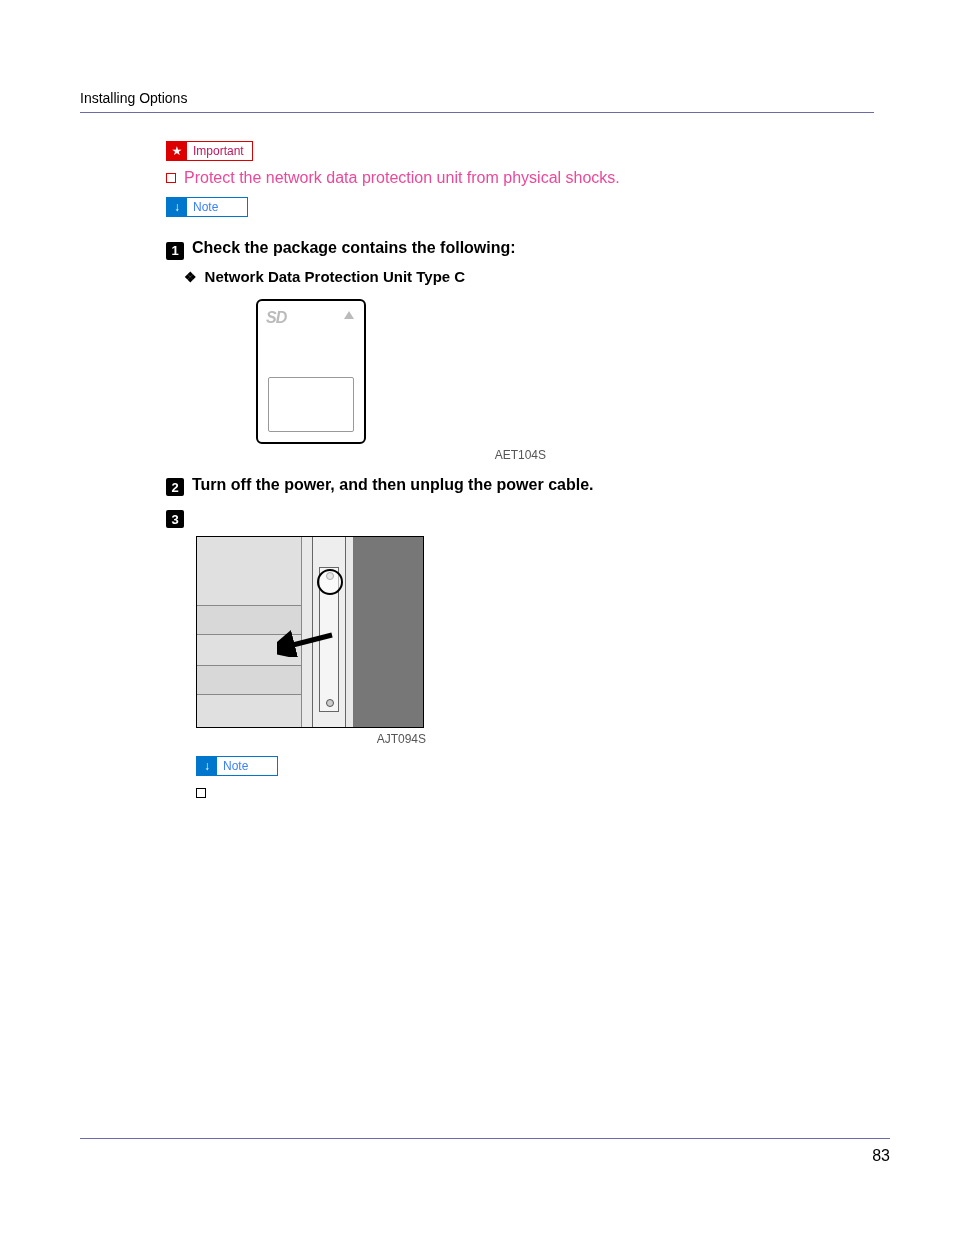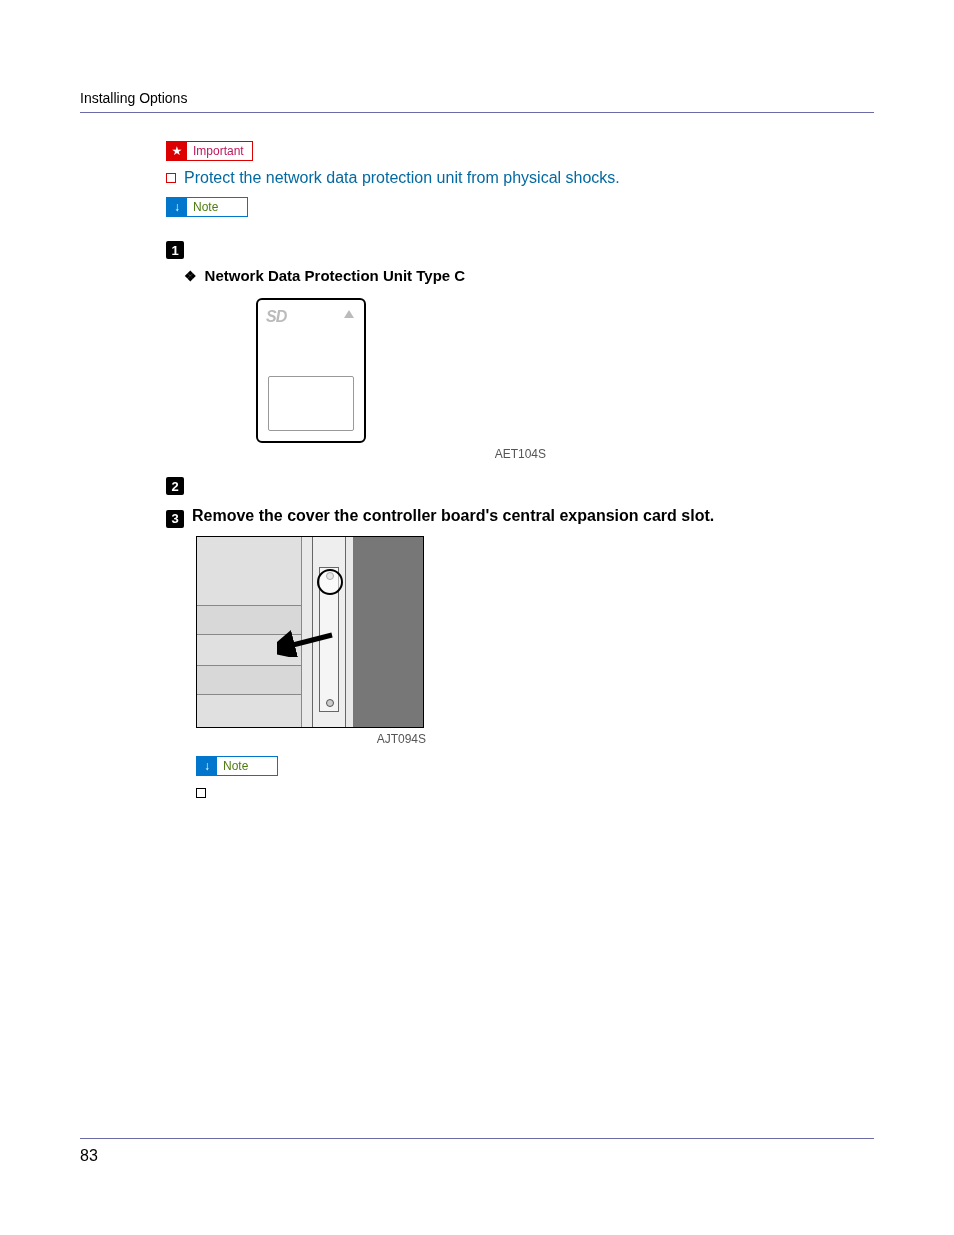--- a/index.html
+++ b/index.html
@@ -9,24 +9,24 @@
   .title { font-family: "Arial Black", Arial, sans-serif; font-weight: 900; font-size: 30px; line-height: 1.15; letter-spacing: -0.3px; margin-bottom: 36px; }
   .content { padding-left: 86px; }
   .badge { display: inline-flex; align-items: center; border: 1px solid; padding: 0 8px 0 0; height: 20px; margin-bottom: 8px; }
   .badge .icon { width: 20px; height: 20px; display: flex; align-items: center; justify-content: center; color: #fff; font-size: 12px; }
   .badge .label { font-size: 12px; padding-left: 6px; }
   .badge-important { border-color: #d00; }
   .badge-important .icon { background: #d00; }
   .badge-important .label { color: #be185d; }
   .badge-note { border-color: #0077cc; width: 82px; }
   .badge-note .icon { background: #0077cc; }
-  .badge-note .label { color: #4d7c0f; }
+  .badge-note .label { color: #3b82f6; }
   .bullet-line { display: flex; align-items: baseline; gap: 8px; font-size: 16px; margin-bottom: 10px; }
   .bullet-sq { width: 10px; height: 10px; border: 1.5px solid #000; flex: none; margin-top: 4px; }
-  .bullet-line.red { color: #0369a1; }
+  .bullet-line.red { color: #ec4899; }
   .bullet-line.red .bullet-sq { border-color: #d00; }
   .step { display: flex; align-items: baseline; gap: 8px; font-size: 16px; font-weight: bold; margin: 14px 0 10px 0; }
   .step-num { width: 18px; height: 18px; background: #000; color: #fff; font-weight: bold; font-size: 13px; display: inline-flex; align-items: center; justify-content: center; flex: none; border-radius: 2px; position: relative; top: 2px; }
   .diamond-line { display: flex; align-items: baseline; gap: 8px; font-size: 15px; font-weight: bold; margin: 10px 0 14px 18px; }
   .diamond { font-size: 14px; }
   .fig { margin: 0 0 8px 90px; }
   .fig-caption { font-size: 12px; color: #555; text-align: right; width: 200px; margin-top: 4px; }
   .fig-caption.wide { width: 230px; }
   .sd-card { width: 110px; height: 145px; border: 2px solid #000; border-radius: 6px; position: relative; background: #fff; padding: 8px; }
   .sd-logo { font-style: italic; font-weight: 900; font-size: 16px; color: #bbb; letter-spacing: -1px; }
@@ -38,21 +38,21 @@
   .m-tray { position: absolute; left: 0; right: 0; height: 30px; border-top: 1px solid #888; border-bottom: 1px solid #888; background: #d8d8d8; }
   .m-slot { position: absolute; left: 115px; top: 0; width: 34px; height: 100%; background: #eee; border-left: 1px solid #666; border-right: 1px solid #666; }
   .m-slot-inner { position: absolute; left: 6px; right: 6px; top: 30px; bottom: 15px; border: 1px solid #666; background: #f5f5f5; }
   .m-circle { position: absolute; width: 26px; height: 26px; border: 2px solid #000; border-radius: 50%; top: 32px; left: 120px; background: rgba(255,255,255,0.5); }
   .m-arrow { position: absolute; top: 90px; left: 80px; }
   .m-right { position: absolute; right: 0; top: 0; width: 70px; height: 100%; background: #777; }
   .m-hole { position: absolute; left: 90px; top: 100px; width: 6px; height: 6px; border: 1px solid #555; border-radius: 50%; }
   .screw { width: 8px; height: 8px; border: 1px solid #555; border-radius: 50%; position: absolute; background: #ccc; }
   .note2-block { margin-left: 30px; margin-top: 10px; }
   .step-ref { display: inline-flex; width: 14px; height: 16px; background: #0099dd; color: #fff; font-size: 11px; font-weight: bold; align-items: center; justify-content: center; vertical-align: middle; margin: 0 2px; }
-  .footer { position: absolute; bottom: 70px; left: 80px; right: 80px; border-top: 1px solid #6b6ba8; padding-top: 8px; font-size: 16px; }
+  .footer { position: absolute; bottom: 70px; left: 80px; right: 64px; border-top: 1px solid #6b6ba8; padding-top: 8px; text-align: right; font-size: 16px; }
 </style>
 </head>
 <body>
 
 <div class="page">
   <div class="header-line">Installing Options</div>
 
 
   <div class="content">
 
@@ -65,43 +65,44 @@
       <span>Protect the network data protection unit from physical shocks.</span>
     </div>
 
     <div class="badge badge-note">
       <span class="icon">↓</span>
       <span class="label">Note</span>
     </div>
 
     <div class="step">
       <span class="step-num">1</span>
+      <span>Check the package contains the following:</span>
     </div>
 
     <div class="diamond-line">
       <span class="diamond">❖</span>
       <span>Network Data Protection Unit Type C</span>
     </div>
 
     <div class="fig">
       <div class="sd-card">
         <span class="sd-logo">SD</span>
         <span class="sd-tri"></span>
         <div class="sd-label"></div>
       </div>
       <div class="fig-caption" style="width:290px;">AET104S</div>
     </div>
 
     <div class="step">
       <span class="step-num">2</span>
+      <span>Turn off the power, and then unplug the power cable.</span>
     </div>
 
     <div class="step">
       <span class="step-num">3</span>
-      <span>Remove the cover the controller board's central expansion card slot.</span>
     </div>
 
     <div class="fig2">
       <div class="machine">
         <div class="m-left">
           <div class="m-tray" style="top:68px;"></div>
           <div class="m-tray" style="top:128px;"></div>
         </div>
         <div class="m-slot">
           <div class="m-slot-inner">

